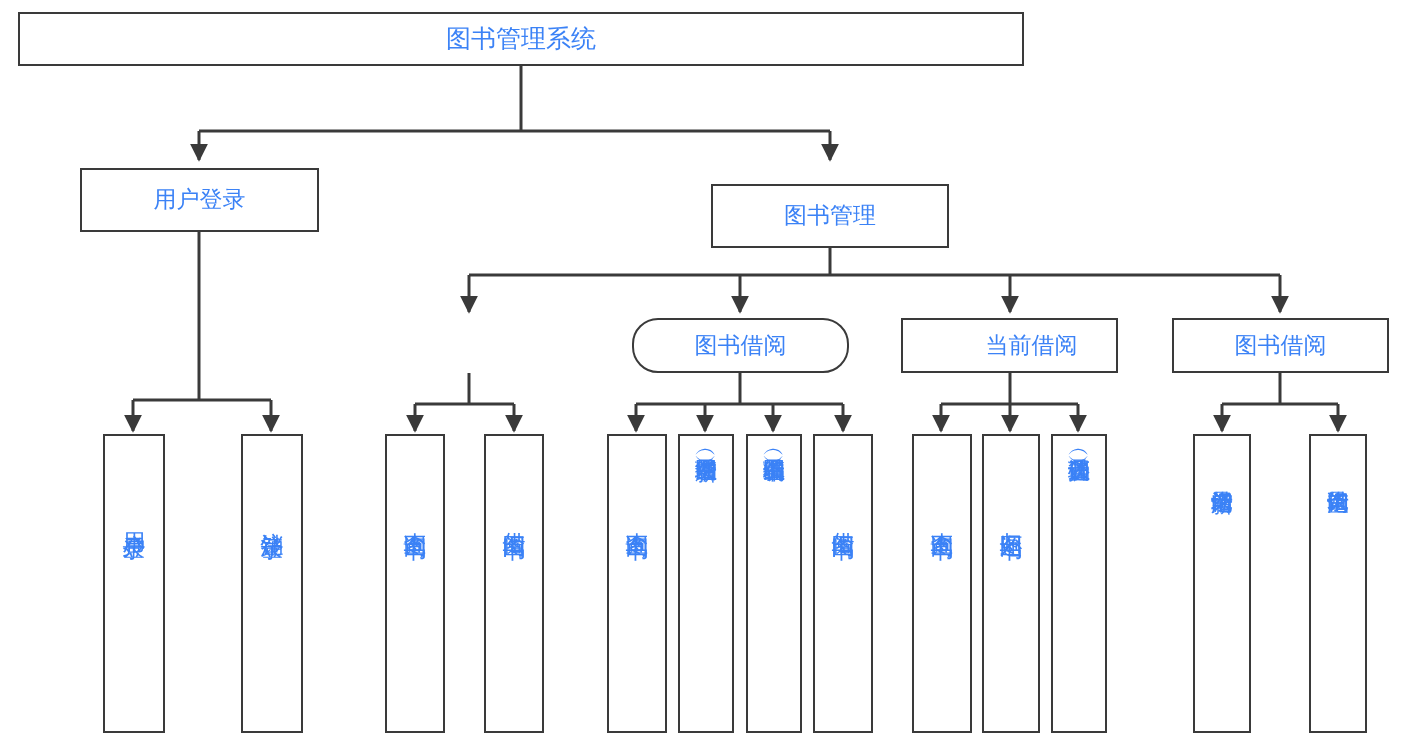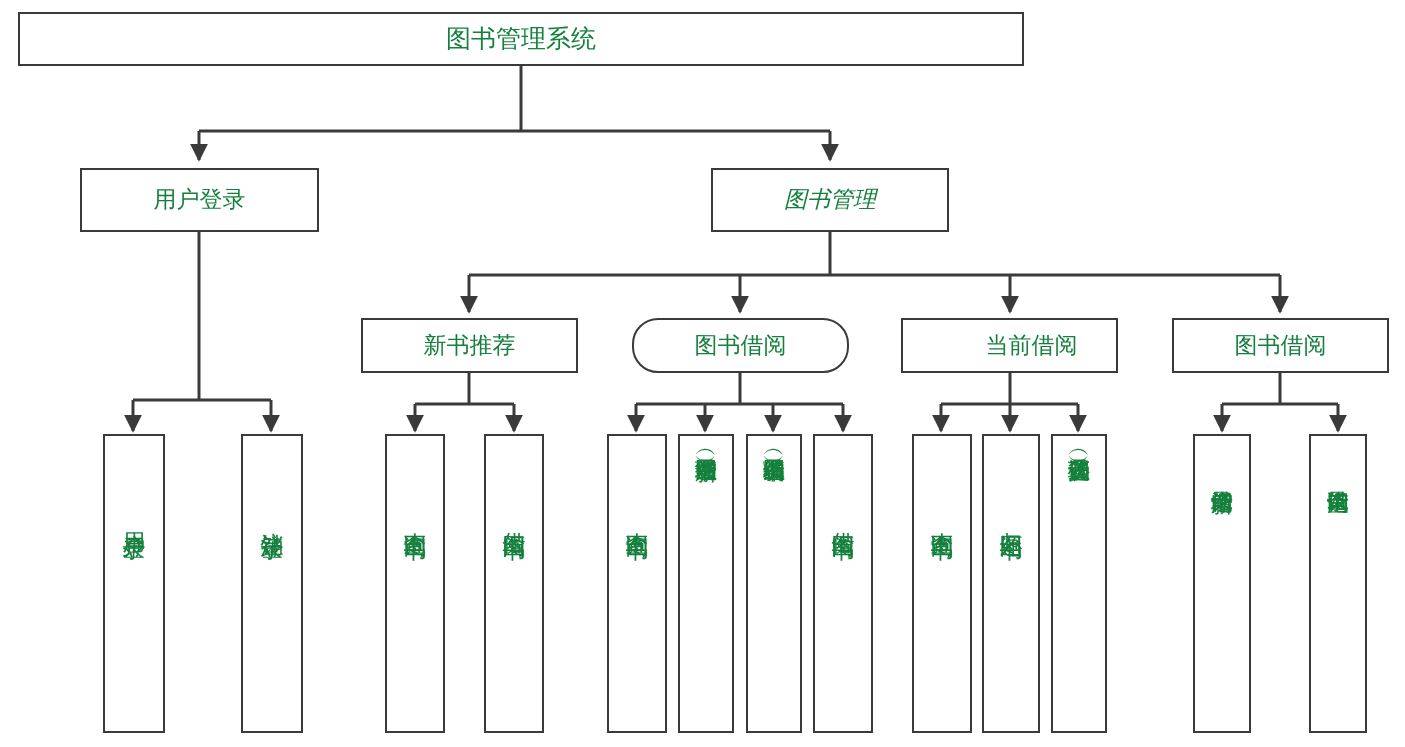--- a/index.html
+++ b/index.html
@@ -27,21 +27,21 @@
     pointer-events: none;
   }
   .node {
     position: absolute;
     box-sizing: border-box;
     background: #ffffff;
     border: 2.5px solid #3a3a3a;
     display: flex;
     align-items: center;
     justify-content: center;
-    color: #15803d;
+    color: #3b82f6;
   }
   .node .label {
     display: block;
     text-align: center;
     line-height: 1.28;
     white-space: nowrap;
   }
   .node-root {
     border-width: 2.5px;
   }
@@ -135,27 +135,24 @@
     </g>
   </svg>
 
   <div class="node node-root" style="left:18px; top:12px; width:1006px; height:54px;">
     <span class="label">图书管理系统</span>
   </div>
 
   <div class="node node-l2" style="left:80px; top:168px; width:239px; height:64px;">
     <span class="label">用户登录</span>
   </div>
-  <div class="node node-l2" style="left:711px; top:168px; width:238px; height:64px;font-style:italic;">
+  <div class="node node-l2" style="left:711px; top:184px; width:238px; height:64px;">
     <span class="label">图书管理</span>
   </div>
 
-  <div class="node node-l3" style="left:361px; top:318px; width:217px; height:55px;">
-    <span class="label">新书推荐</span>
-  </div>
   <div class="node node-l3" style="left:632px; top:318px; width:217px; height:55px;border-radius:26px;">
     <span class="label">图书借阅</span>
   </div>
   <div class="node node-l3" style="left:901px; top:318px; width:217px; height:55px;padding-left:44px;">
     <span class="label">当前借阅</span>
   </div>
   <div class="node node-l3" style="left:1172px; top:318px; width:217px; height:55px;">
     <span class="label">图书借阅</span>
   </div>
 

